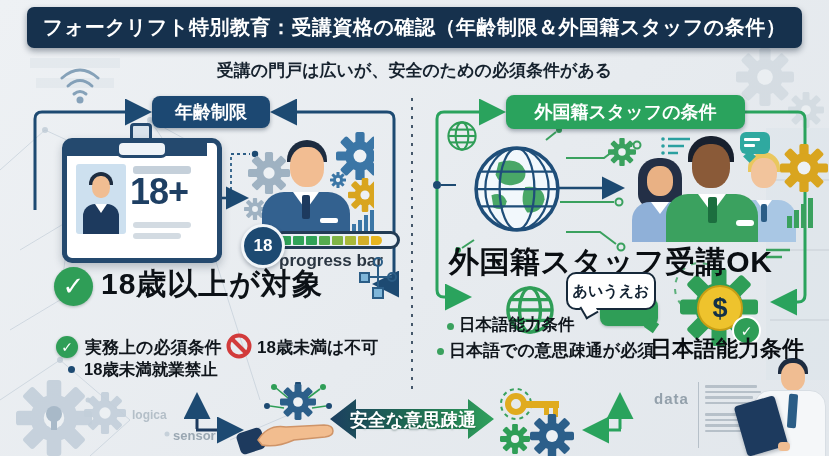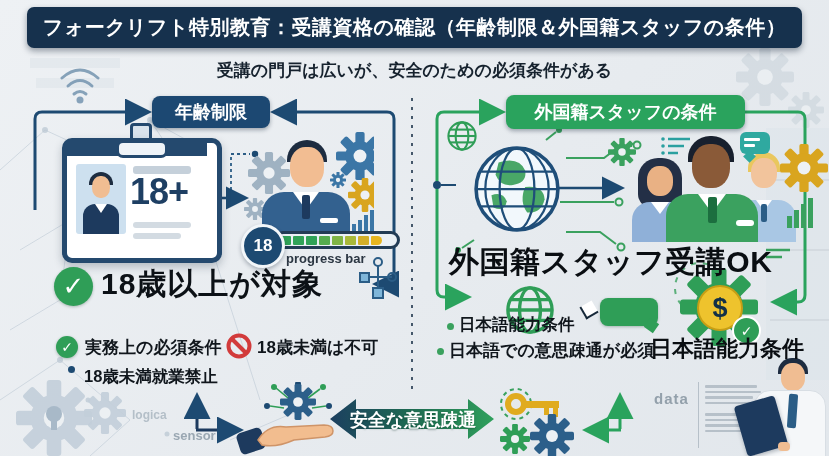--- a/index.html
+++ b/index.html
@@ -49,33 +49,33 @@
 
   
   .pcirc{left:241px;top:224px;width:38px;height:38px;background:#1d4a72;border:3px solid #f2f6f9;border-radius:50%;
          color:#fff;font-size:17px;font-weight:800;display:flex;align-items:center;justify-content:center;
          box-shadow:0 2px 4px rgba(10,25,45,.3);}
   .pbar{left:274px;top:231px;width:126px;height:18px;background:#eaf0f5;border:3px solid #223c55;border-radius:10px;
         display:flex;align-items:center;gap:2px;padding:0 3px;box-sizing:border-box;}
   .seg{width:11px;height:9px;border-radius:1px;}
   .s1,.s2,.s3{background:#2fa257}.s4{background:#55ac4e}.s5{background:#7fb445}.s6{background:#a9b93a}
   .s7{background:#d2af2a}.s8{background:#e6b51f;border-radius:1px 5px 5px 1px;}
-  .plabel{left:286px;top:251px;font-size:13px;font-weight:700;color:#2b3642;}
+  .plabel{left:279px;top:251px;font-size:17px;font-weight:700;color:#2b3642;}
 
   
   .chk{background:#2f9e57;border-radius:50%;color:#fff;display:flex;align-items:center;justify-content:center;
        box-shadow:0 1px 3px rgba(20,60,40,.3);}
   .chk-big{left:54px;top:267px;width:39px;height:39px;font-size:26px;font-weight:800;}
   .hl-age{left:101px;top:264px;font-size:30px;font-weight:900;color:#0c1116;letter-spacing:1px;}
   .chk-sm{left:56px;top:336px;width:22px;height:22px;font-size:14px;font-weight:800;}
   .req-label{left:85px;top:336px;font-size:17px;font-weight:800;color:#10161c;}
   .ban-label{left:257px;top:336px;font-size:17px;font-weight:800;color:#10161c;}
   .dot{border-radius:50%;}
   .dot-navy{left:68px;top:366px;width:7px;height:7px;background:#1d4a72;}
-  .bullet-age{left:84px;top:359px;font-size:16.5px;font-weight:800;color:#10161c;margin-top:7px;}
+  .bullet-age{left:84px;top:359px;font-size:16.5px;font-weight:800;color:#10161c;}
 
   
   .hl-foreign{left:449px;top:242px;font-size:30px;font-weight:900;color:#0a0e12;letter-spacing:.5px;}
   .people{left:632px;top:136px;width:164px;height:106px;}
   .pw-hair{position:absolute;left:6px;top:22px;width:44px;height:50px;background:#232f46;border-radius:20px 20px 14px 14px;}
   .pw-face{position:absolute;left:15px;top:30px;width:26px;height:30px;background:#e9b184;border-radius:45%;}
   .pw-body{position:absolute;left:0;top:66px;width:58px;height:40px;background:#8fb0d8;border-radius:18px 18px 0 0;}
   .pw-v{position:absolute;left:19px;top:66px;width:0;height:0;border-left:9px solid transparent;border-right:9px solid transparent;border-top:12px solid #fff;}
   .pb-hair{position:absolute;left:116px;top:16px;width:32px;height:20px;background:#e9c75e;border-radius:16px 16px 0 0;}
   .pb-face{position:absolute;left:119px;top:22px;width:26px;height:30px;background:#f2c49c;border-radius:45%;}
@@ -407,20 +407,21 @@
     </g>
   </svg>
 
   <div class="abs hl-foreign z3">外国籍スタッフ受講OK</div>
 
   <svg class="abs z2" style="left:504px;top:284px;width:52px;height:52px">
       <use href="#globe-o" width="52" height="52" style="color:#2f9e57"></use>
     </svg>
   <div class="abs bubble-g z2"></div>
   <div class="abs bubble-g-tail z2"></div>
+  <div class="abs bubble-w z3">あいうえお</div>
   <div class="abs bubble-w-tail z3"></div>
   <div class="abs gear-dollar z2">
     <svg style="position:absolute;left:0;top:0;width:78px;height:78px">
         <use href="#gear" width="78" height="78" style="color:#2f9e57"></use>
       </svg>
     <div class="gd-coin">$</div>
     <div class="gd-chk">✓</div>
   </div>
 
   <div class="abs dot dot-green1 z3"></div>

